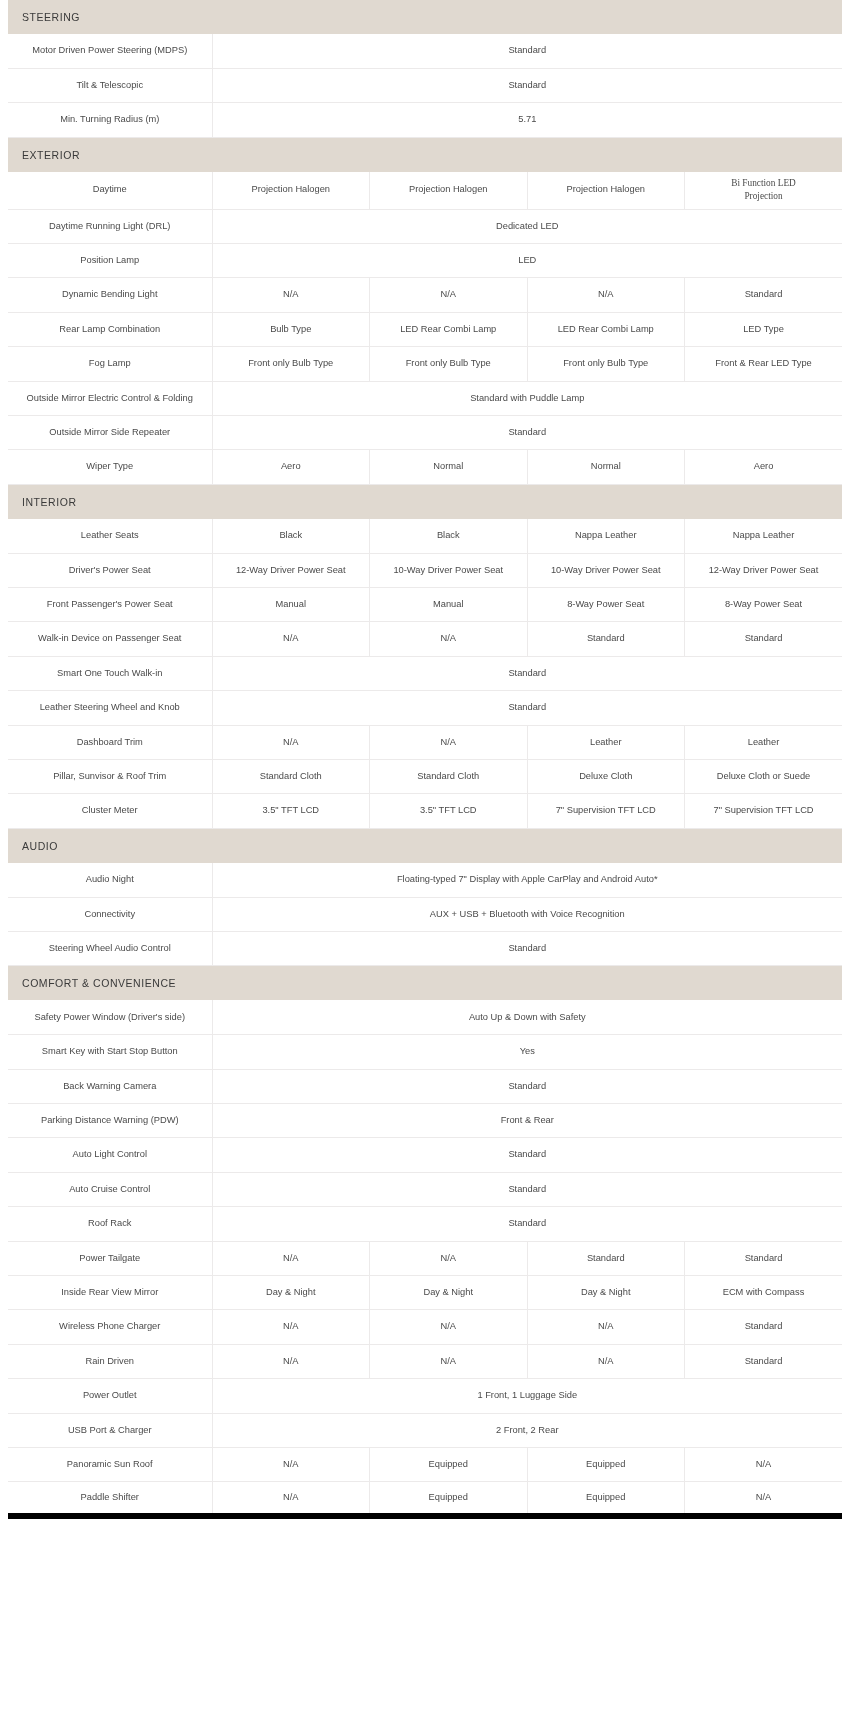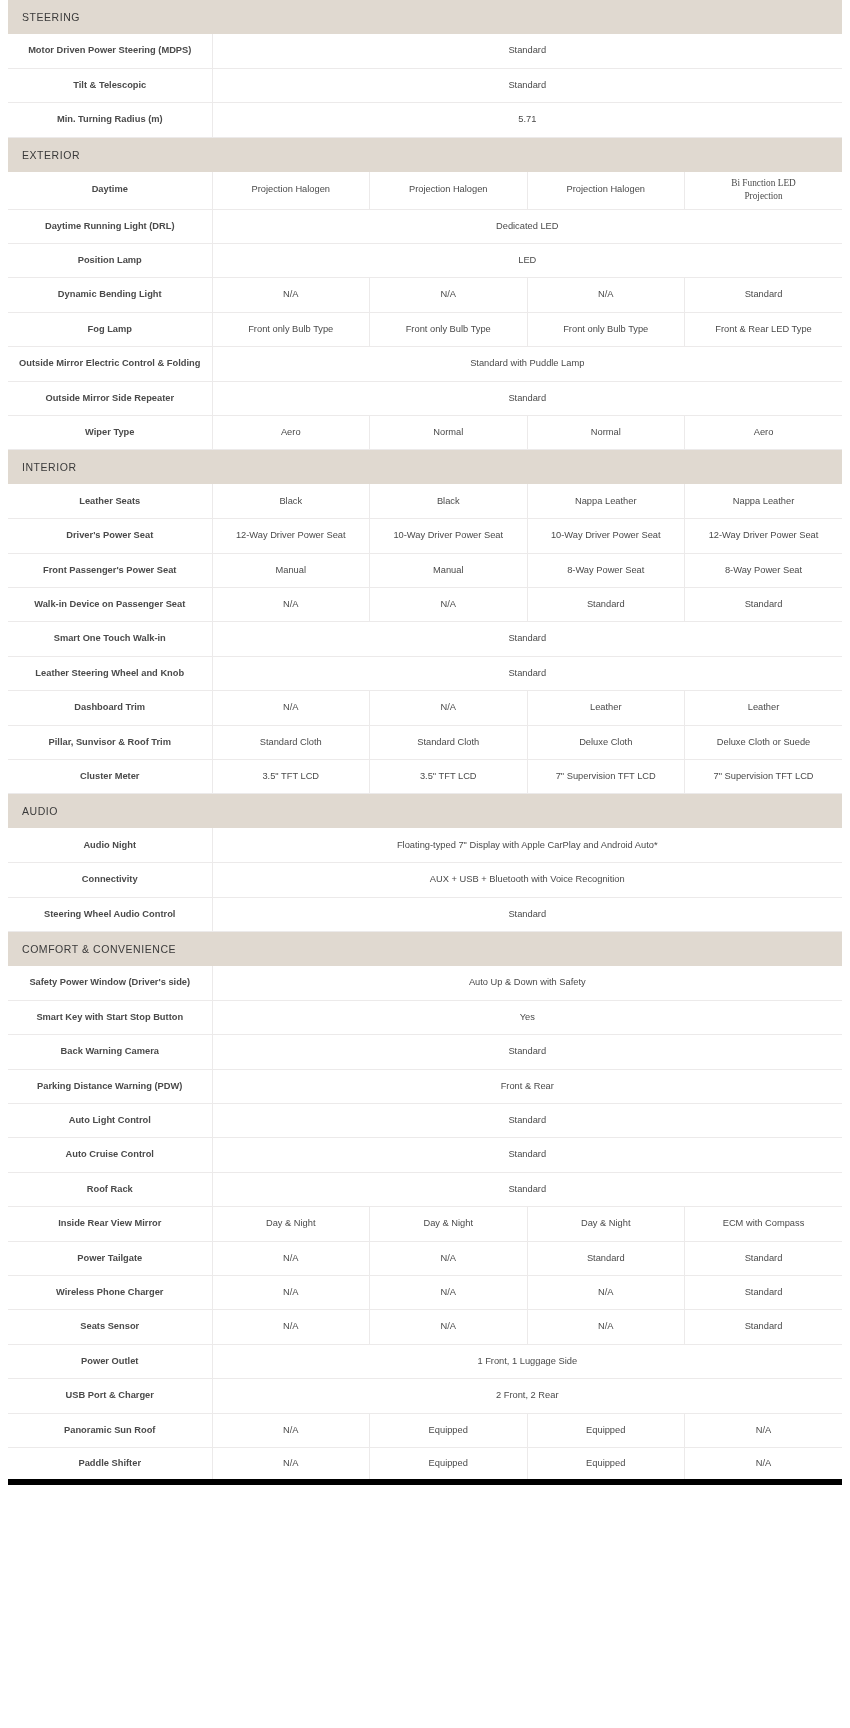--- a/index.html
+++ b/index.html
@@ -41,21 +41,20 @@
     text-align: center;
     vertical-align: middle;
     height: 34.4px;
     padding: 5px 4px;
     line-height: 1.45;
     background: #ffffff;
   }
   tr.data-row td.label-cell {
     color: #4a4a4a;
     border-right: 1px solid #eceaea;
-    font-weight: bold;
   }
   tr.data-row td.span-cell {
     border-right: none;
   }
   tr.data-row td.last-col {
     border-right: none;
   }
   tr.data-row:last-child td {
     border-bottom: 6px solid #000000;
   }
@@ -109,20 +108,27 @@
           <td class="span-cell" colspan="4">LED</td>
         </tr>
         <tr class="data-row">
           <td class="label-cell">Dynamic Bending Light</td>
           <td>N/A</td>
           <td>N/A</td>
           <td>N/A</td>
           <td class="last-col">Standard</td>
         </tr>
         <tr class="data-row">
+          <td class="label-cell">Rear Lamp Combination</td>
+          <td>Bulb Type</td>
+          <td>LED Rear Combi Lamp</td>
+          <td>LED Rear Combi Lamp</td>
+          <td class="last-col">LED Type</td>
+        </tr>
+        <tr class="data-row">
           <td class="label-cell">Fog Lamp</td>
           <td>Front only Bulb Type</td>
           <td>Front only Bulb Type</td>
           <td>Front only Bulb Type</td>
           <td class="last-col">Front &amp; Rear LED Type</td>
         </tr>
         <tr class="data-row">
           <td class="label-cell">Outside Mirror Electric Control &amp; Folding</td>
           <td class="span-cell" colspan="4">Standard with Puddle Lamp</td>
         </tr>
@@ -237,42 +243,42 @@
         </tr>
         <tr class="data-row">
           <td class="label-cell">Auto Cruise Control</td>
           <td class="span-cell" colspan="4">Standard</td>
         </tr>
         <tr class="data-row">
           <td class="label-cell">Roof Rack</td>
           <td class="span-cell" colspan="4">Standard</td>
         </tr>
         <tr class="data-row">
+          <td class="label-cell">Power Tailgate</td>
+          <td>N/A</td>
+          <td>N/A</td>
+          <td>Standard</td>
+          <td class="last-col">Standard</td>
+        </tr>
+        <tr class="data-row">
           <td class="label-cell">Inside Rear View Mirror</td>
           <td>Day &amp; Night</td>
           <td>Day &amp; Night</td>
           <td>Day &amp; Night</td>
           <td class="last-col">ECM with Compass</td>
         </tr>
         <tr class="data-row">
-          <td class="label-cell">Power Tailgate</td>
-          <td>N/A</td>
-          <td>N/A</td>
-          <td>Standard</td>
-          <td class="last-col">Standard</td>
-        </tr>
-        <tr class="data-row">
           <td class="label-cell">Wireless Phone Charger</td>
           <td>N/A</td>
           <td>N/A</td>
           <td>N/A</td>
           <td class="last-col">Standard</td>
         </tr>
         <tr class="data-row">
-          <td class="label-cell">Seats Sensor</td>
+          <td class="label-cell">Rain Driven</td>
           <td>N/A</td>
           <td>N/A</td>
           <td>N/A</td>
           <td class="last-col">Standard</td>
         </tr>
         <tr class="data-row">
           <td class="label-cell">Power Outlet</td>
           <td class="span-cell" colspan="4">1 Front, 1 Luggage Side</td>
         </tr>
         <tr class="data-row">

